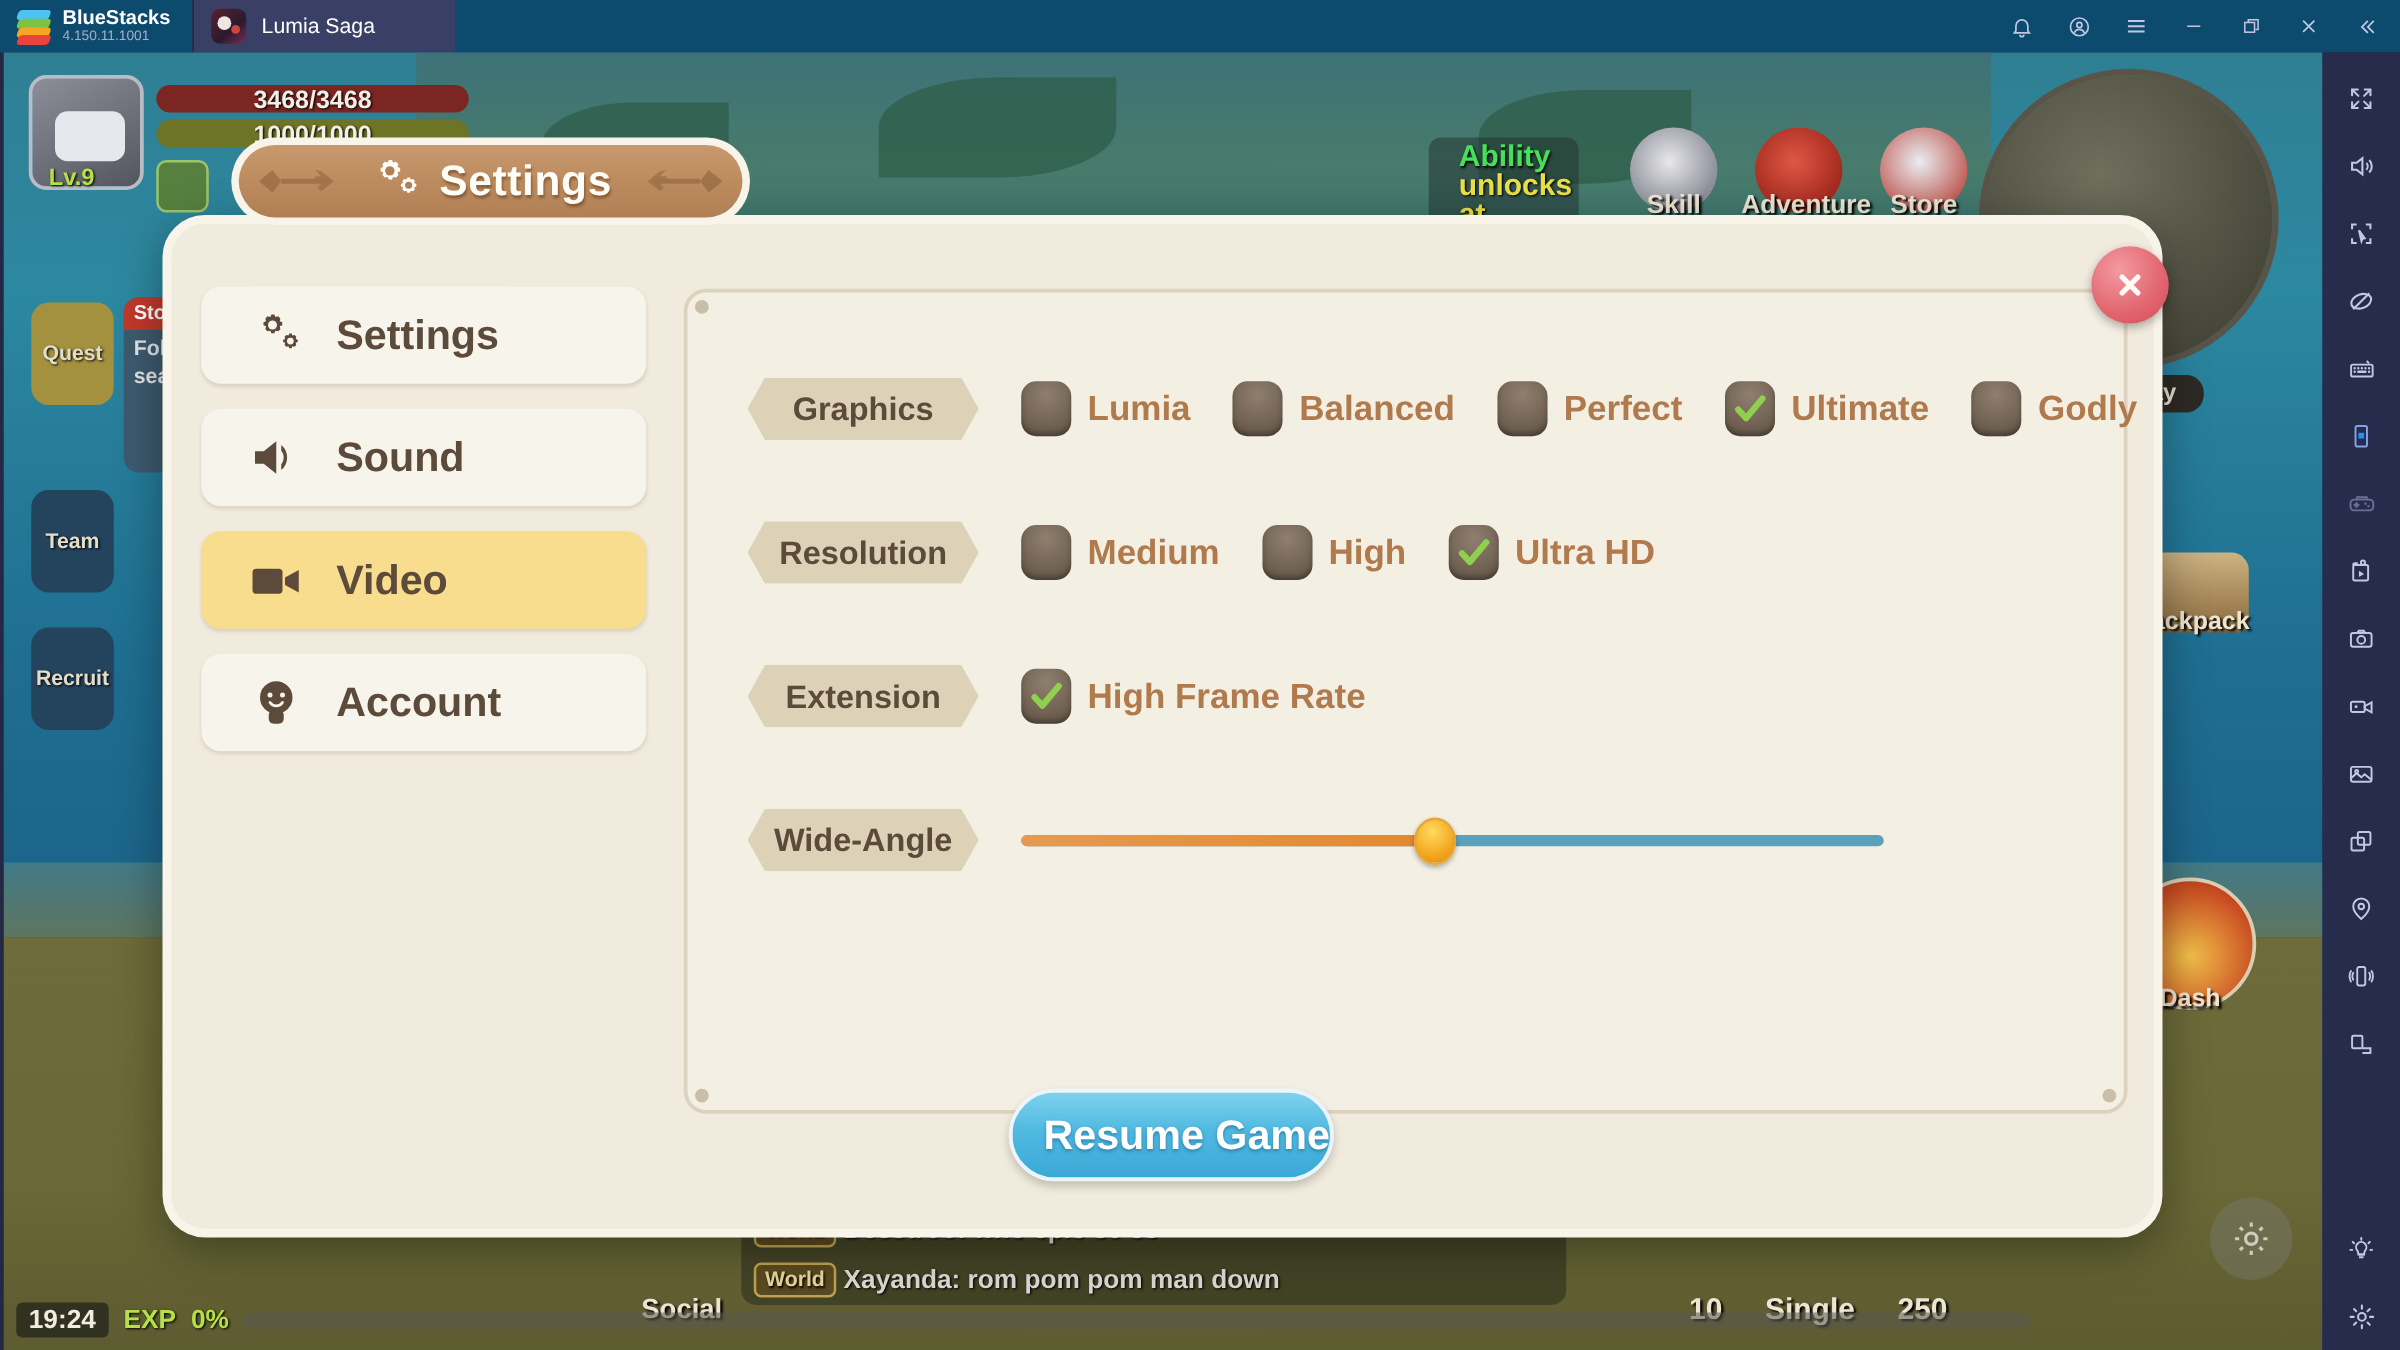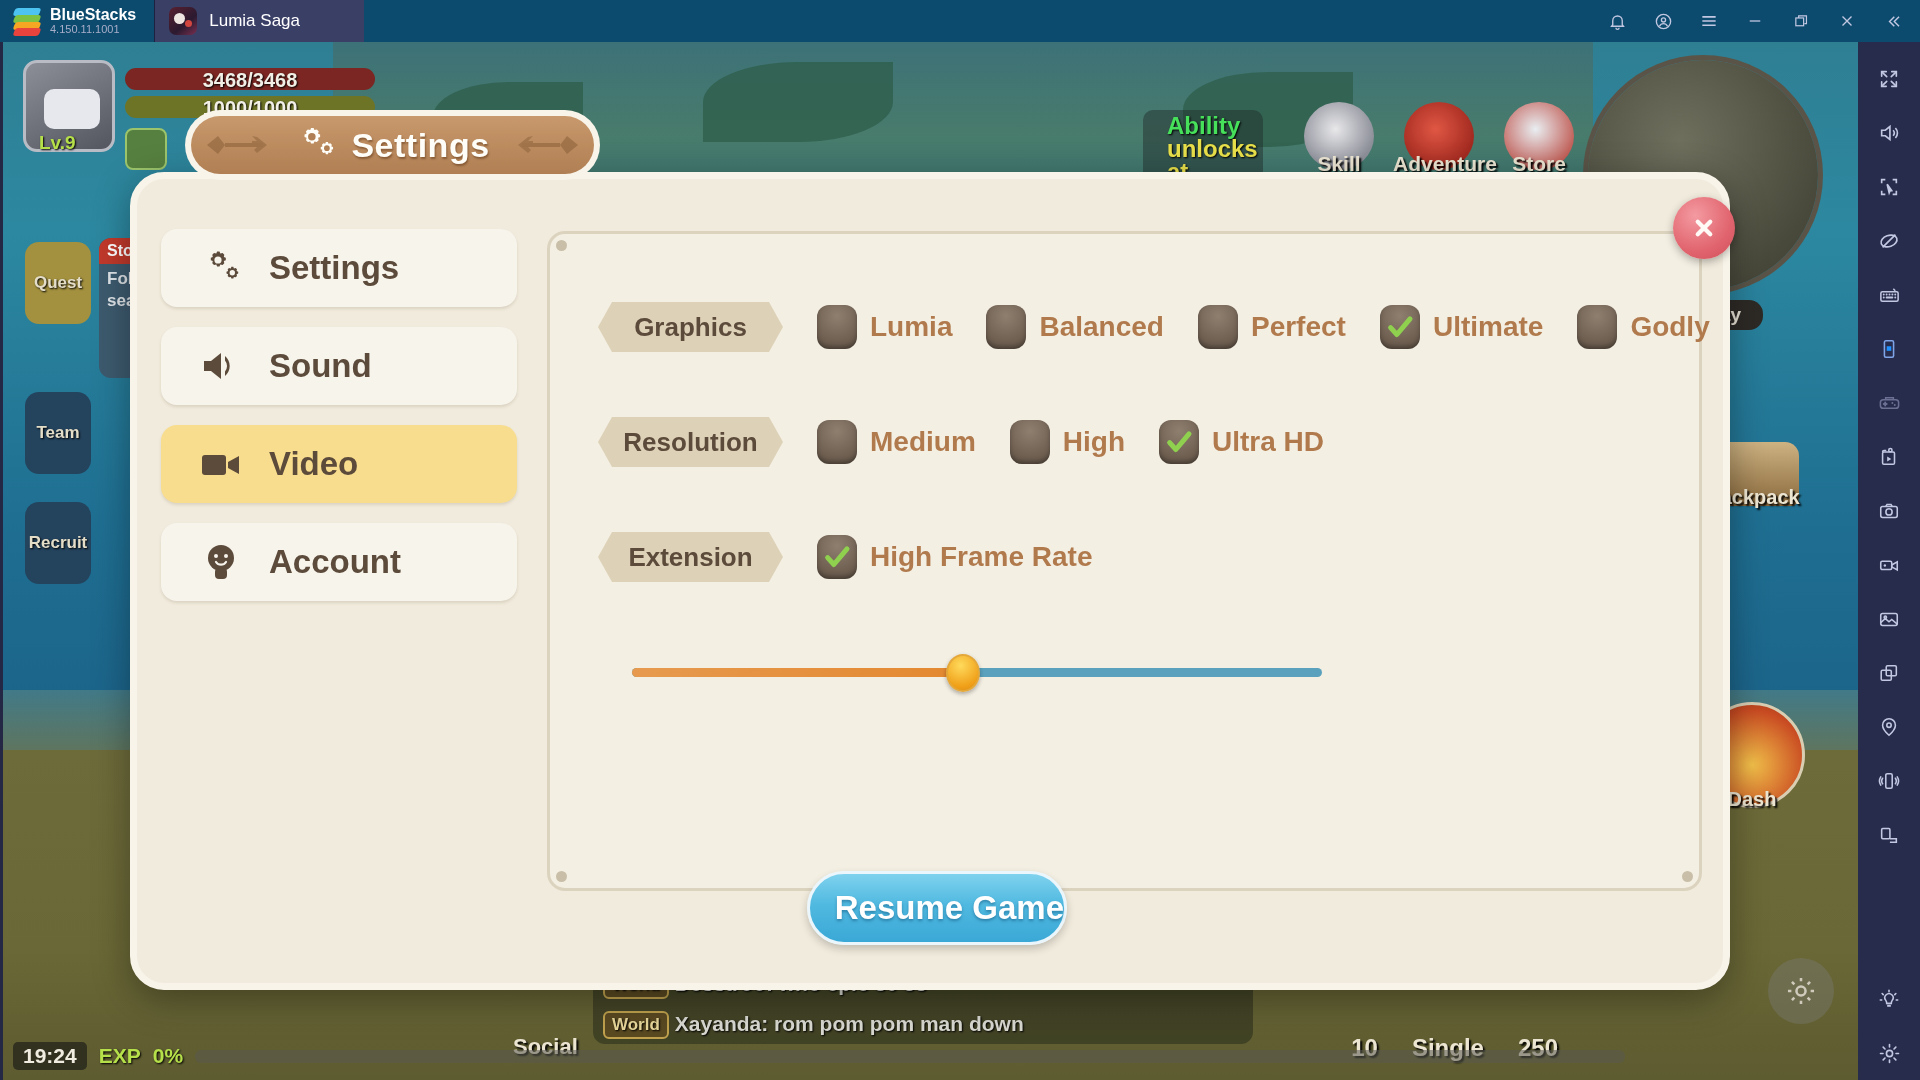--- a/index.html
+++ b/index.html
@@ -463,20 +463,21 @@
           <span class="cbox">
             <svg width="30" height="30" viewBox="0 0 24 24" fill="none" stroke="#8fd14f" stroke-width="4" stroke-linecap="round" stroke-linejoin="round">
                 <path d="M4.5 12.5l5 5.5L20 5.5"></path>
               </svg>
           </span>
           <span class="opt-lab">High Frame Rate</span>
         </div>
       </div>
 
       <div class="row" style="top:405px;">
+        <div class="rowlabel">Wide-Angle</div>
         <div id="slider-track">
           <div id="slider-fill" style="width: 48%;"></div>
           <div id="slider-knob" style="left: calc(48% - 17px);"></div>
         </div>
       </div>
     </div>
 
     <div id="resume-wrap">
       <div id="resume-btn">
         <span id="resume-label">Resume Game</span>

